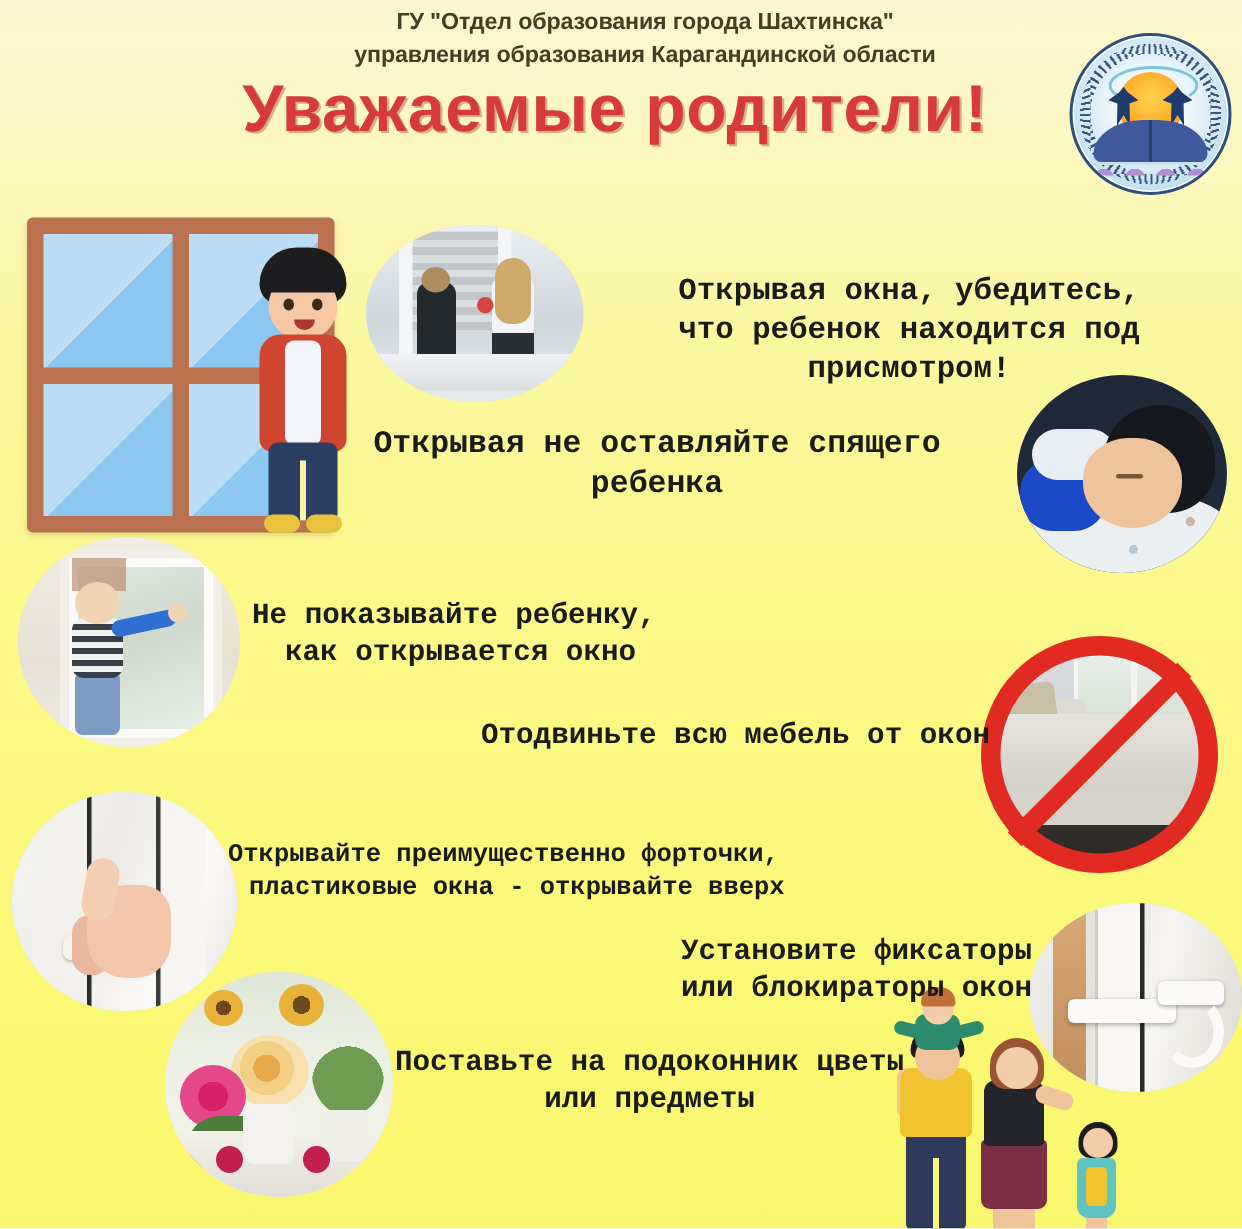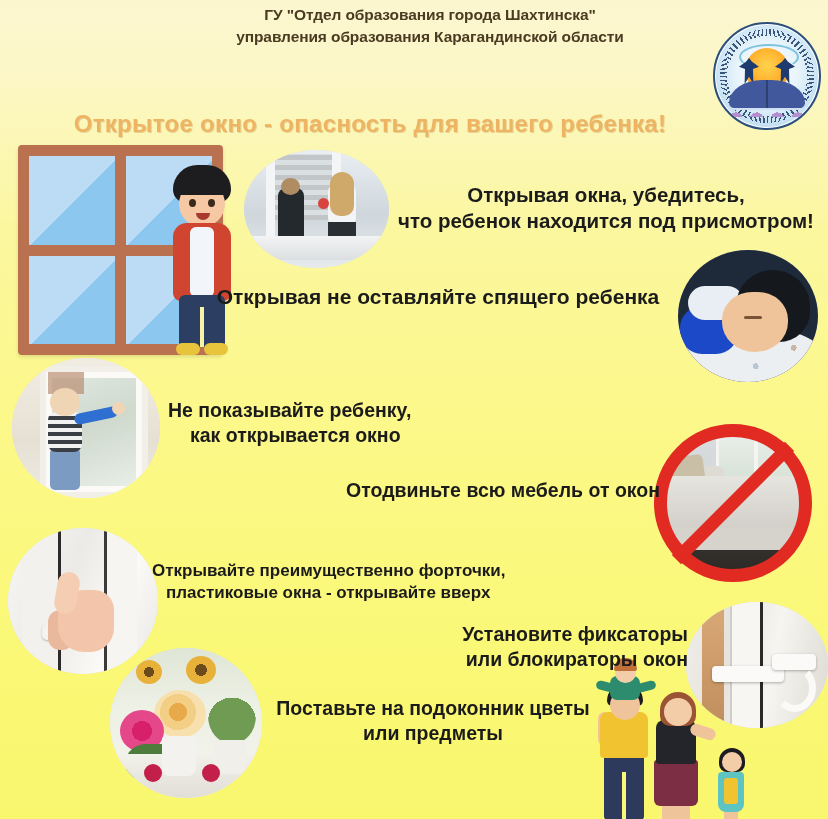--- a/index.html
+++ b/index.html
@@ -295,39 +295,40 @@
   .family .girl-head{position:absolute;left:130px;top:84px;width:20px;height:20px;background:#f3cda8;border-radius:50%;}
   .family .girl-hair{position:absolute;left:127px;top:80px;width:26px;height:24px;background:#1c1c20;border-radius:13px 13px 8px 8px;}
   .family .girl-legs{position:absolute;left:132px;top:140px;width:14px;height:12px;background:#f0c49b;}
 
   
   .callout{
     position:absolute;
     font-weight:bold;
     color:#1b1b1b;
     line-height:1.28;
+    font-family:Liberation Mono, monospace;
   }
   .c1{left:388px;top:182px;width:436px;text-align:center;font-size:20.5px;}
   .c2{left:212px;top:284px;width:452px;text-align:center;font-size:21px;}
   .c3{left:168px;top:398px;width:330px;text-align:left;font-size:19.5px;}
   .c3 .indent{padding-left:22px;display:block;}
   .c4{left:300px;top:478px;width:360px;text-align:right;font-size:19.5px;}
   .c5{left:152px;top:560px;width:480px;text-align:left;font-size:17px;}
   .c5 .l2{padding-left:14px;display:block;}
   .c6{left:400px;top:622px;width:288px;text-align:right;font-size:19.5px;}
   .c7{left:240px;top:696px;width:386px;text-align:center;font-size:19.5px;}
 </style>
 </head>
 <body>
 
 <div id="poster">
 
   <div class="org-line l1">ГУ "Отдел образования города Шахтинска"</div>
   <div class="org-line l2">управления образования Карагандинской области</div>
-  <div class="sub-title">Открытое окно - опасность для вашего ребенка!</div>
+  <div class="main-title">Уважаемые родители!</div>
 
   <div class="emblem">
     <div class="ring-text"></div>
     <div class="arc"></div>
     <div class="sun"></div>
     <div class="fig left"></div>
     <div class="fig right"></div>
     <div class="book"></div>
     <div class="wave"></div>
   </div>

